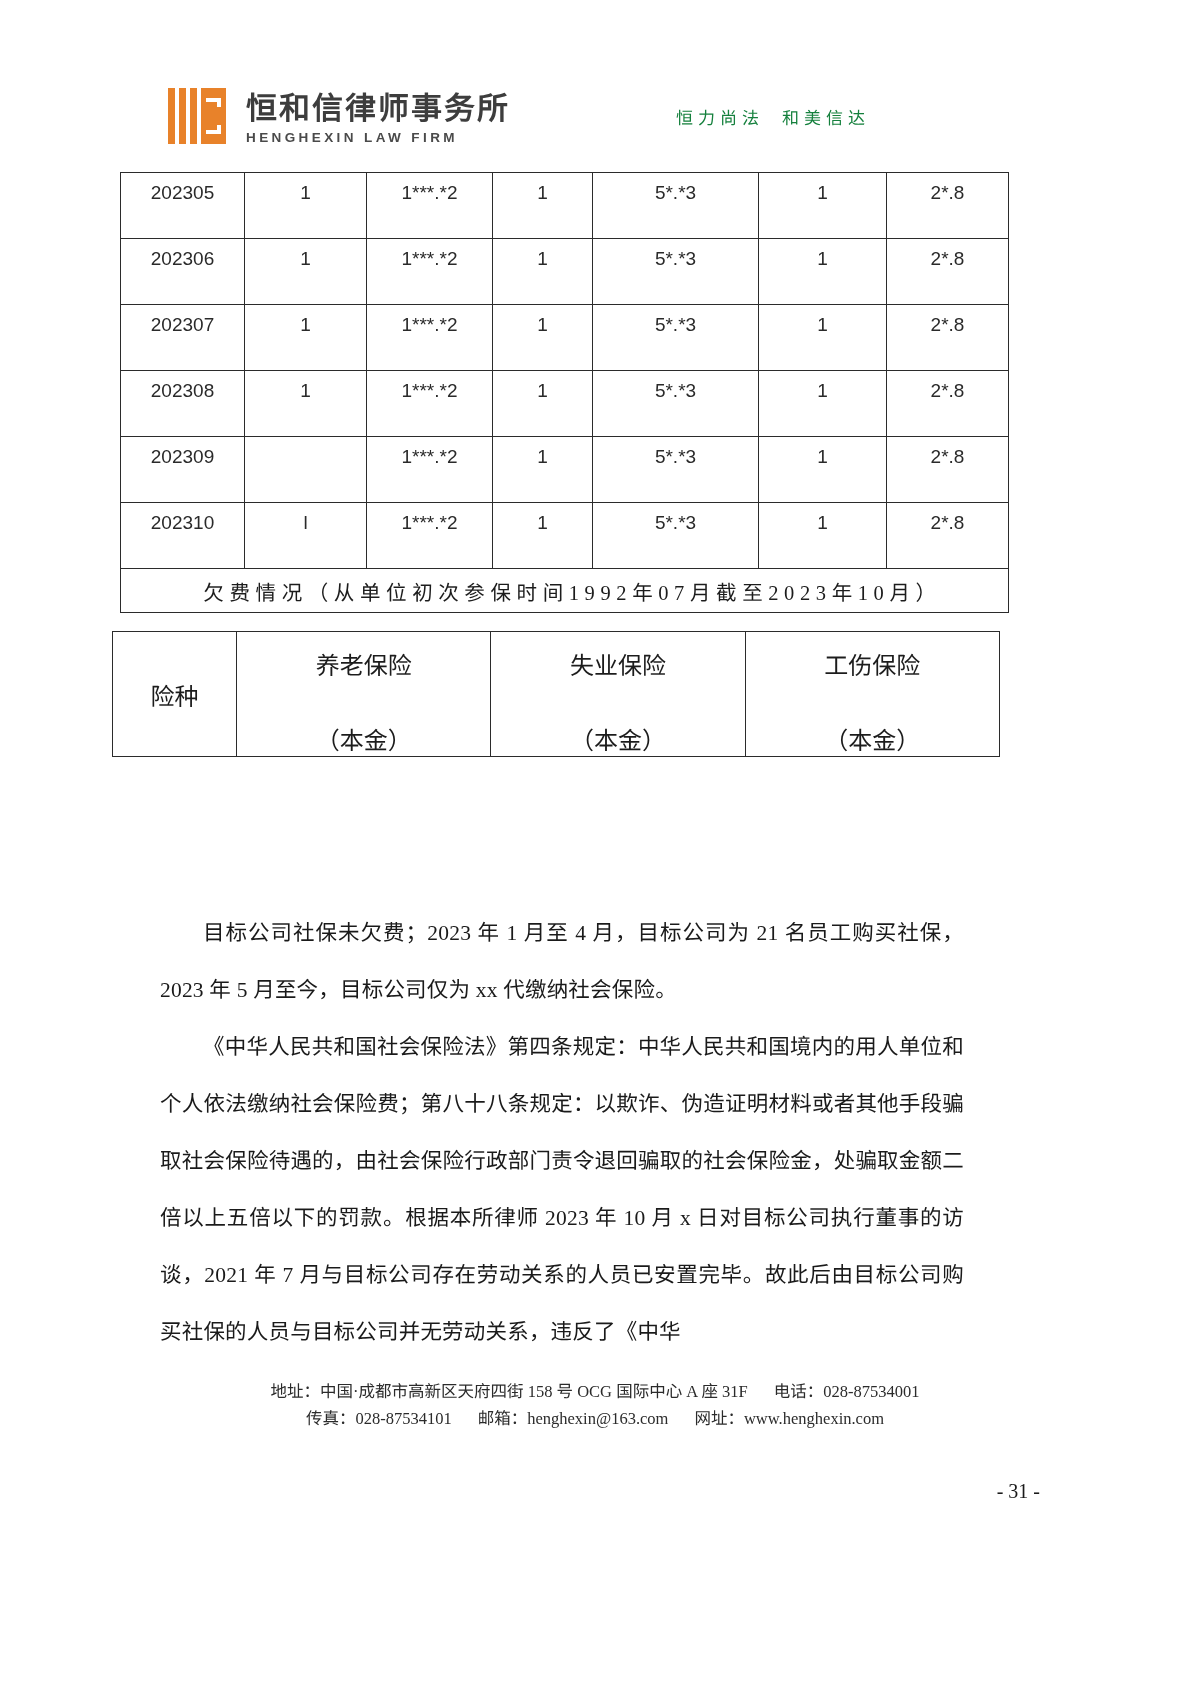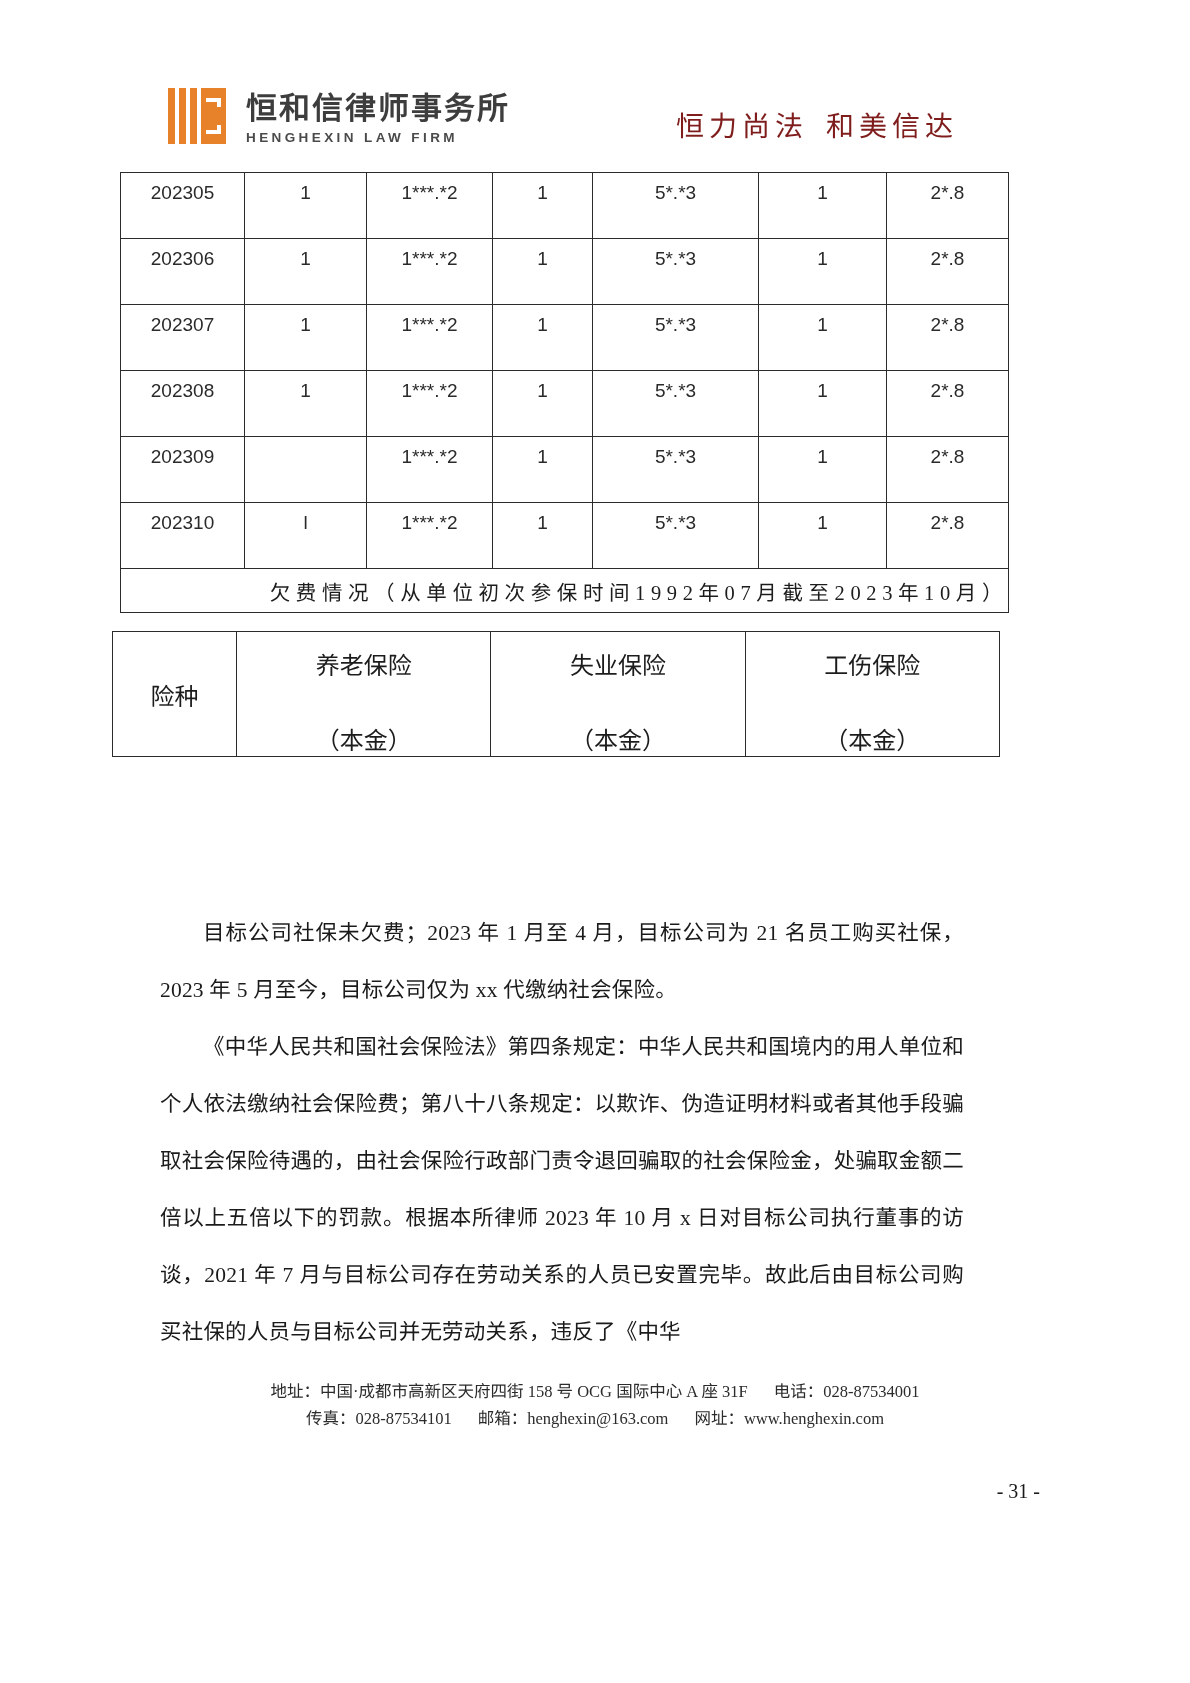--- a/index.html
+++ b/index.html
@@ -105,22 +105,22 @@
     font-weight: 600;
     letter-spacing: 3.4px;
     color: #4a4a4a;
     white-space: nowrap;
   }
   .tagline {
     position: absolute;
     left: 676px;
     top: 104px;
     font-family: Liberation Mono, monospace;
-    font-size: 28px;
-    color: #7f1d1d;
+    font-size: 17px;
+    color: #15803d;
     letter-spacing: 5px;
     white-space: nowrap;
   }
   .tagline .gap { display: inline-block; width: 18px; }
 
   
   .doc-table {
     position: absolute;
     left: 120px;
     top: 172px;
@@ -142,21 +142,21 @@
 
   .col-a { width: 124px; }
   .col-b { width: 122px; }
   .col-c { width: 126px; }
   .col-d { width: 100px; }
   .col-e { width: 166px; }
   .col-f { width: 128px; }
   .col-g { width: 122px; }
 
   td.banner {
-    text-align: right;
+    text-align: center;
     padding: 7px 0 6px 16px;
     font-family: "Liberation Serif", "DejaVu Serif", serif;
     font-size: 20.5px;
     letter-spacing: 5.6px;
     height: auto;
     white-space: nowrap;
     color: #1c1c1c;
   }
 
   .sec-table {

